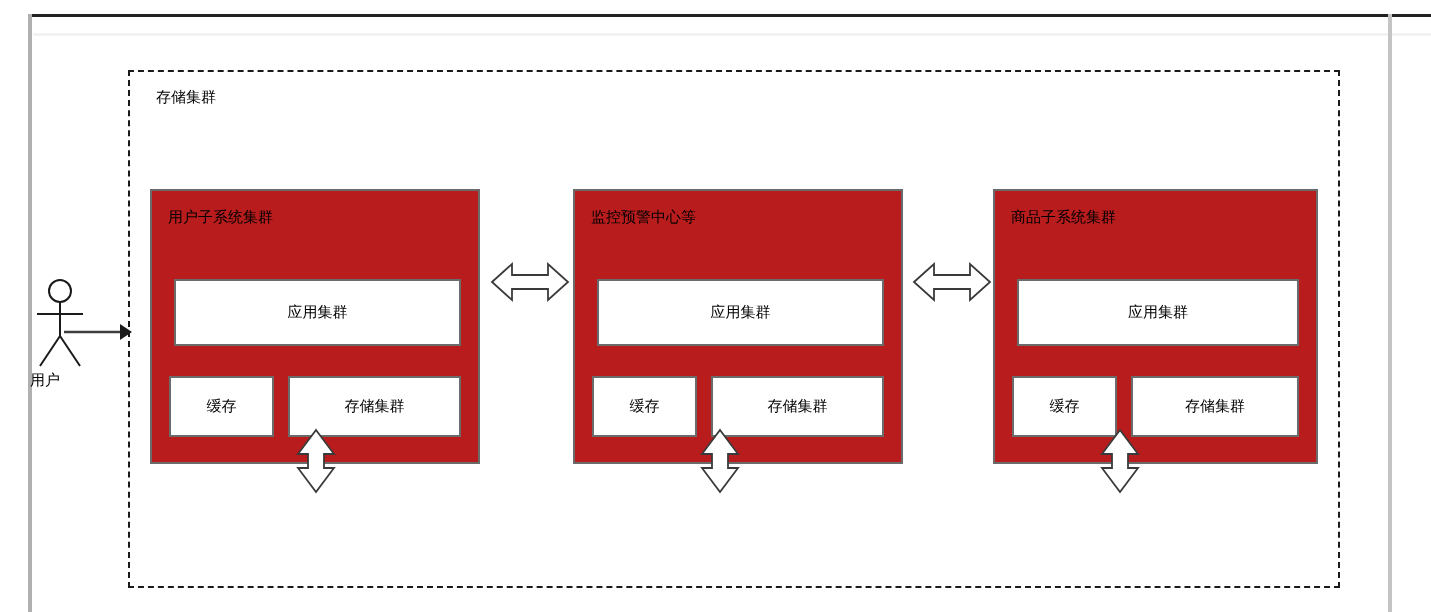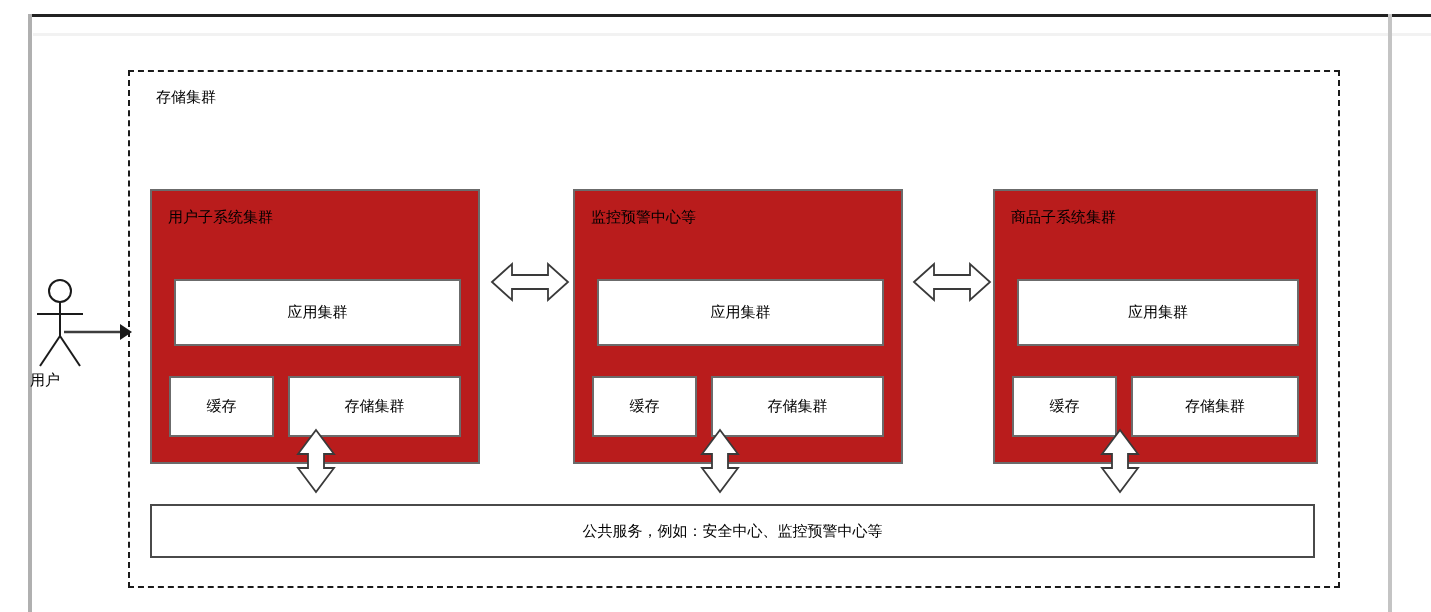--- a/index.html
+++ b/index.html
@@ -258,15 +258,14 @@
     <svg width="40" height="66" viewBox="0 0 40 66">
       <polygon points="20,2 38,26 28,26 28,40 38,40 20,64 2,40 12,40 12,26 2,26" fill="#ffffff" stroke="#3a3a3a" stroke-width="1.8" stroke-linejoin="miter"></polygon>
     </svg>
   </div>
   <div class="v-arrow" style="left:1100px;">
     <svg width="40" height="66" viewBox="0 0 40 66">
       <polygon points="20,2 38,26 28,26 28,40 38,40 20,64 2,40 12,40 12,26 2,26" fill="#ffffff" stroke="#3a3a3a" stroke-width="1.8" stroke-linejoin="miter"></polygon>
     </svg>
   </div>
 
-  <div class="services-bar">公共服务，例如：安全中心、监控预警中心等</div>
 
 </div>
 
 </body></html>

